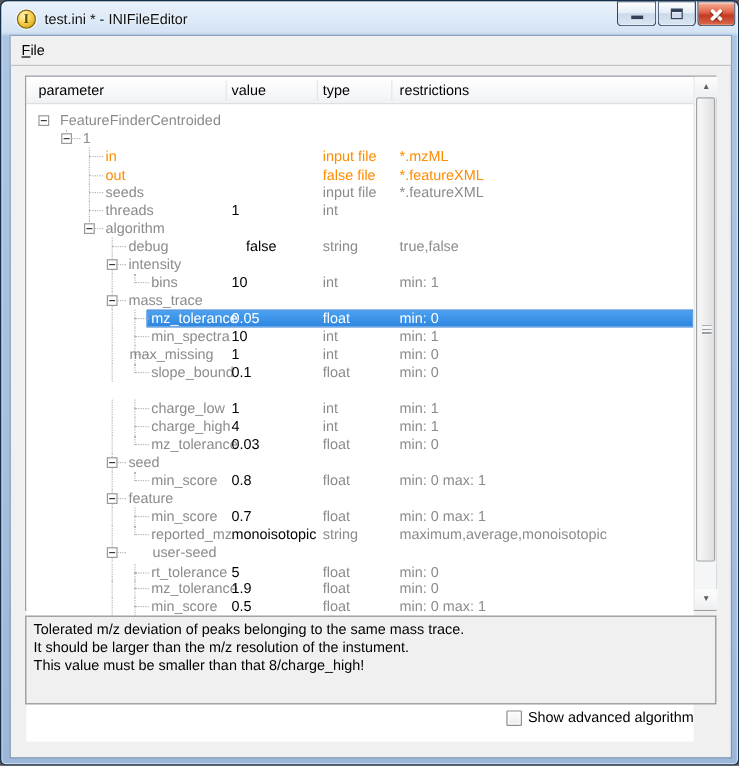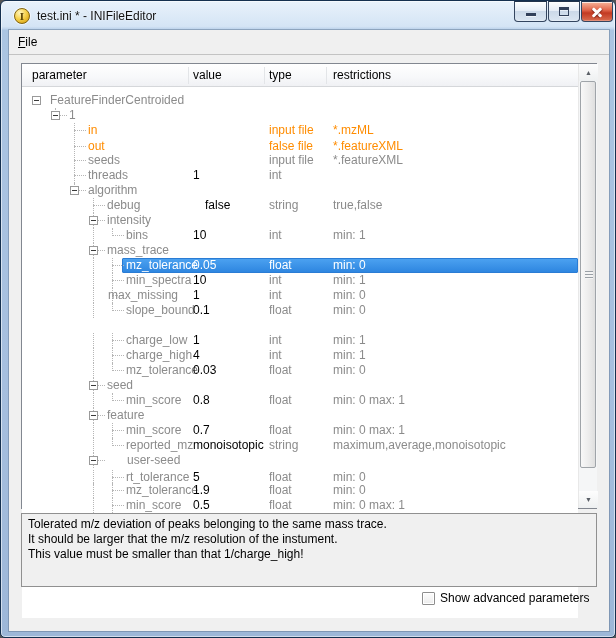--- a/index.html
+++ b/index.html
@@ -350,22 +350,22 @@
       <div class="sb-btn up">▲</div>
       <div class="sb-thumb">
           <div class="sb-grip"></div>
         </div>
       <div class="sb-btn down">▼</div>
     </div>
   </div>
 
   <div class="descbox">
     <div>Tolerated m/z deviation of peaks belonging to the same mass trace.</div>
-    <div>It should be larger that the m/z resolution of the instument.</div>
-    <div>This value must be smaller than that 1/charge_high!</div>
+    <div>It should be larger than the m/z resolution of the instument.</div>
+    <div>This value must be smaller than that 8/charge_high!</div>
   </div>
 
   <div class="footer-check">
     <div class="checkbox"></div>
-    <div class="check-label">Show advanced parameters</div>
+    <div class="check-label">Show advanced algorithm</div>
   </div>
 
 </div>
 
 </body></html>

